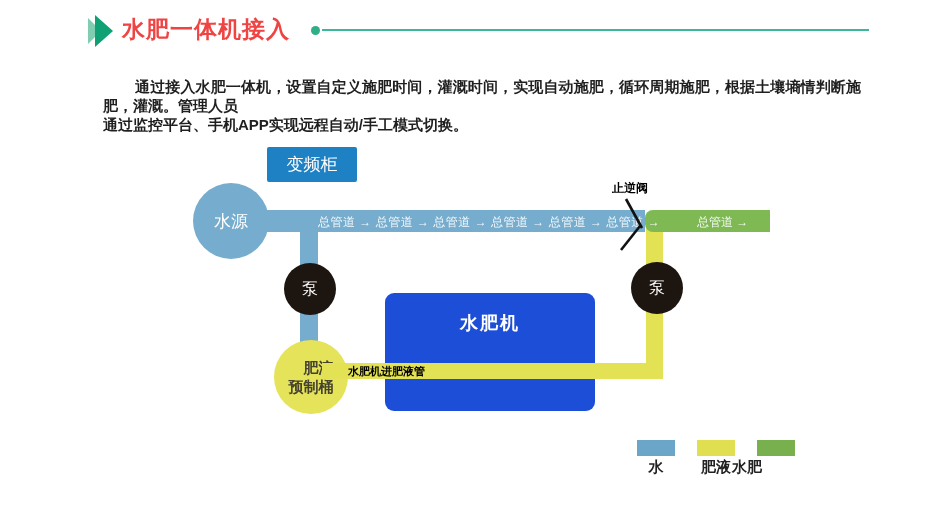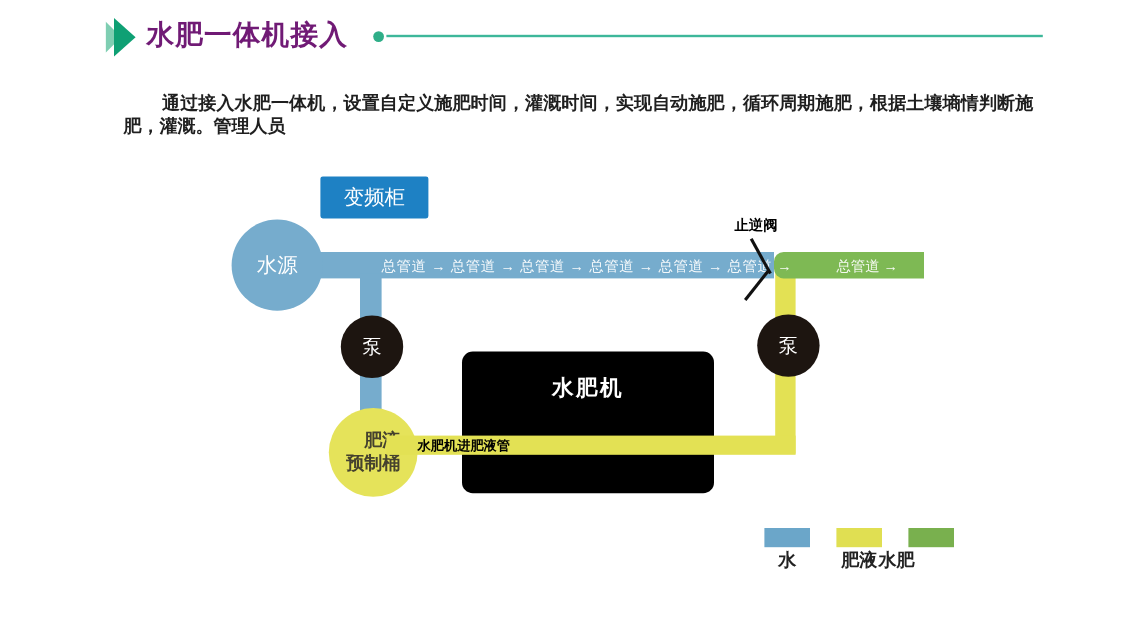--- a/index.html
+++ b/index.html
@@ -10,21 +10,21 @@
     width: 950px;
     height: 524px;
     background: #ffffff;
     overflow: hidden;
   }
 
   
   .hdr-icon { position: absolute; left: 88px; top: 14px; }
   .page-title {
     position: absolute; left: 122px; top: 14px;
-    font-size: 23px; font-weight: bold; color: #701a75;
+    font-size: 23px; font-weight: bold; color: #ef4444;
     letter-spacing: 1px; white-space: nowrap;
   }
   .hdr-dot {
     position: absolute; left: 311px; top: 26px;
     width: 9px; height: 9px; border-radius: 50%; background: #2fae88;
   }
   .hdr-line {
     position: absolute; left: 322px; top: 29px;
     width: 547px; height: 2px; background: #3db79a;
   }
@@ -68,21 +68,21 @@
 
   .n-cabinet {
     position: absolute; left: 267px; top: 147px; width: 90px; height: 35px;
     background: #1e81c4; border-radius: 2px; color: #fff;
     display: flex; align-items: center; justify-content: center;
     font-size: 17px; font-weight: 500; z-index: 6;
   }
 
   .n-machine {
     position: absolute; left: 385px; top: 293px; width: 210px; height: 118px;
-    background: #000000; border-radius: 9px; color: #fff; z-index: 3;
+    background: #1d4ed8; border-radius: 9px; color: #fff; z-index: 3;
     display: flex; justify-content: center;
   }
   .n-machine span { margin-top: 18px; font-size: 18px; font-weight: 600; letter-spacing: 2px; }
 
   
   .lbl-valve {
     position: absolute; left: 612px; top: 180px;
     font-size: 12px; font-weight: bold; color: #000; z-index: 7; white-space: nowrap;
   }
   .valve-mark { position: absolute; left: 610px; top: 193px; z-index: 7; }
@@ -112,20 +112,21 @@
   <svg class="hdr-icon" width="26" height="34" viewBox="0 0 26 34">
     <polygon points="0,4 0,30 13,17" fill="#7fceb2"></polygon>
     <polygon points="7,1 7,33 25,17" fill="#0fa074"></polygon>
   </svg>
   <div class="page-title">水肥一体机接入</div>
   <div class="hdr-dot"></div>
   <div class="hdr-line"></div>
 
   <p class="desc">
     <span class="indent">通过接入水肥一体机，设置自定义施肥时间，灌溉时间，实现自动施肥，循环周期施肥，根据土壤墒情判断施肥，灌溉。管理人员</span>
+    <span class="noindent">通过监控平台、手机APP实现远程自动/手工模式切换。</span>
   </p>
 
   <div class="pipe pipe-blue-h"></div>
   <div class="pipe pipe-blue-v"></div>
   <div class="pipe pipe-yellow-v"></div>
   <div class="pipe pipe-green-h"></div>
   <div class="pipe pipe-yellow-h"></div>
 
   <div class="pipe-text pipe-text-blue">总管道 → 总管道 → 总管道 → 总管道 → 总管道 → 总管道 →</div>
   <div class="pipe-text pipe-text-green">总管道 →</div>

